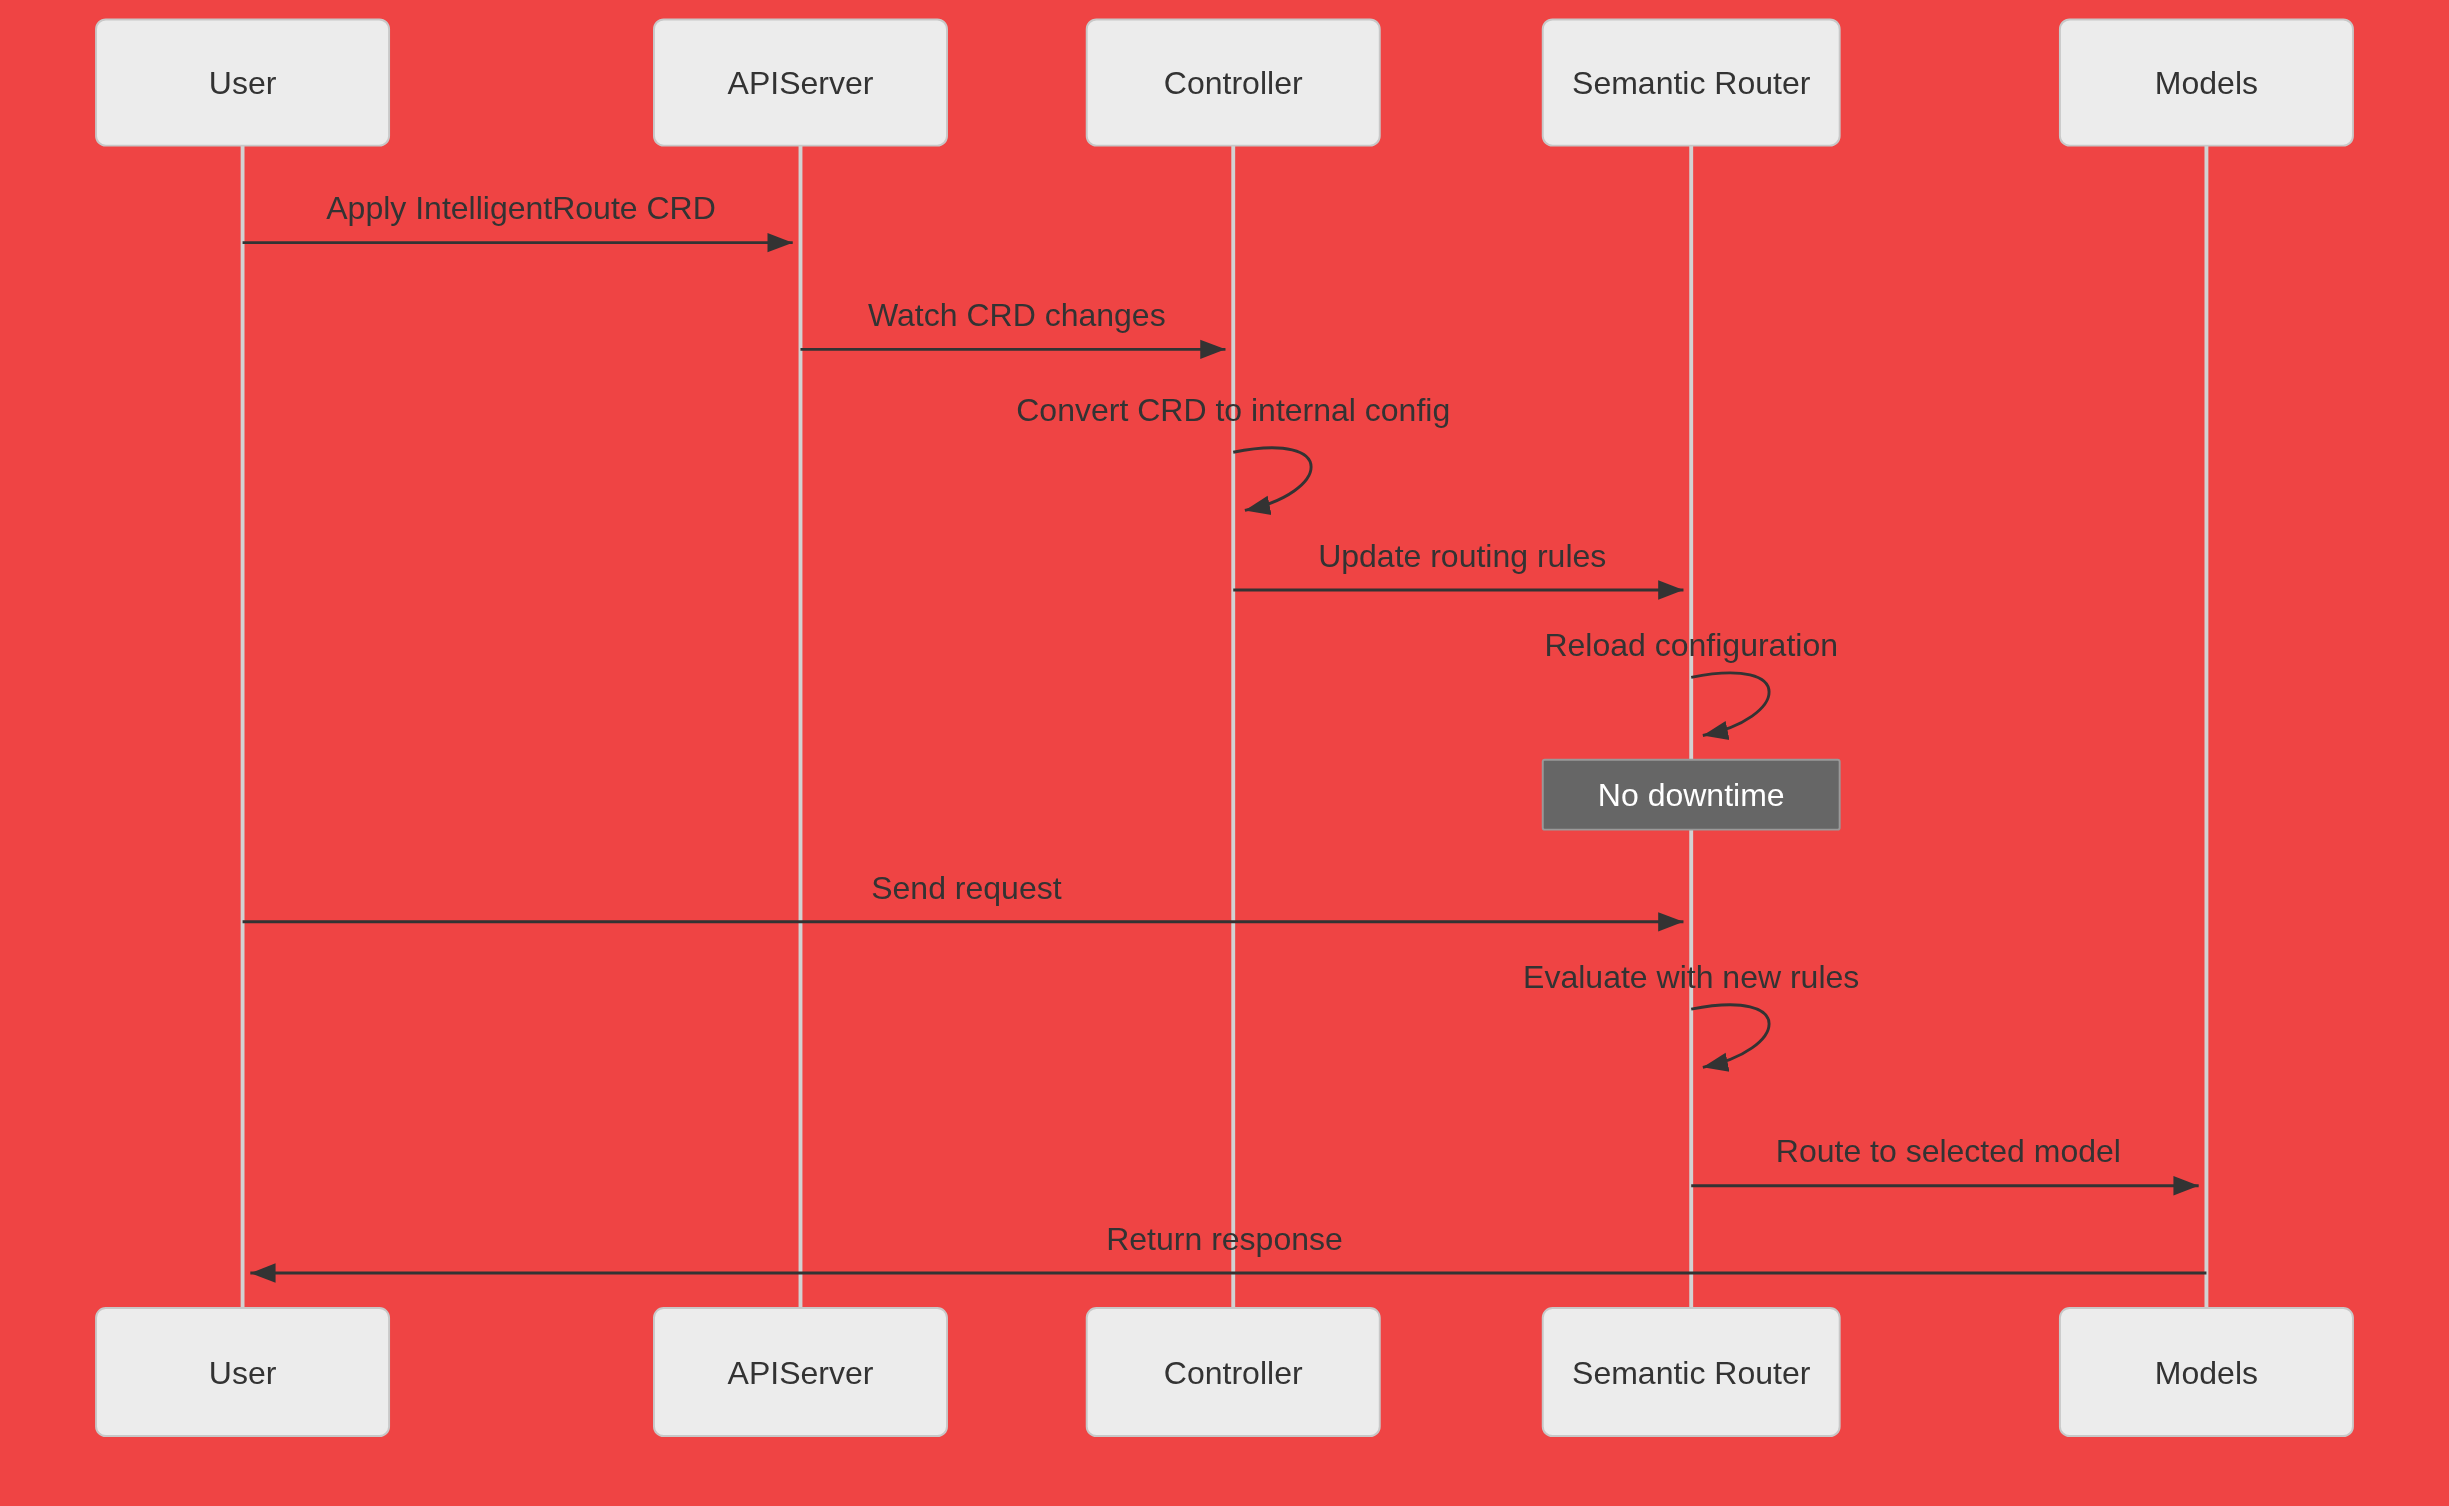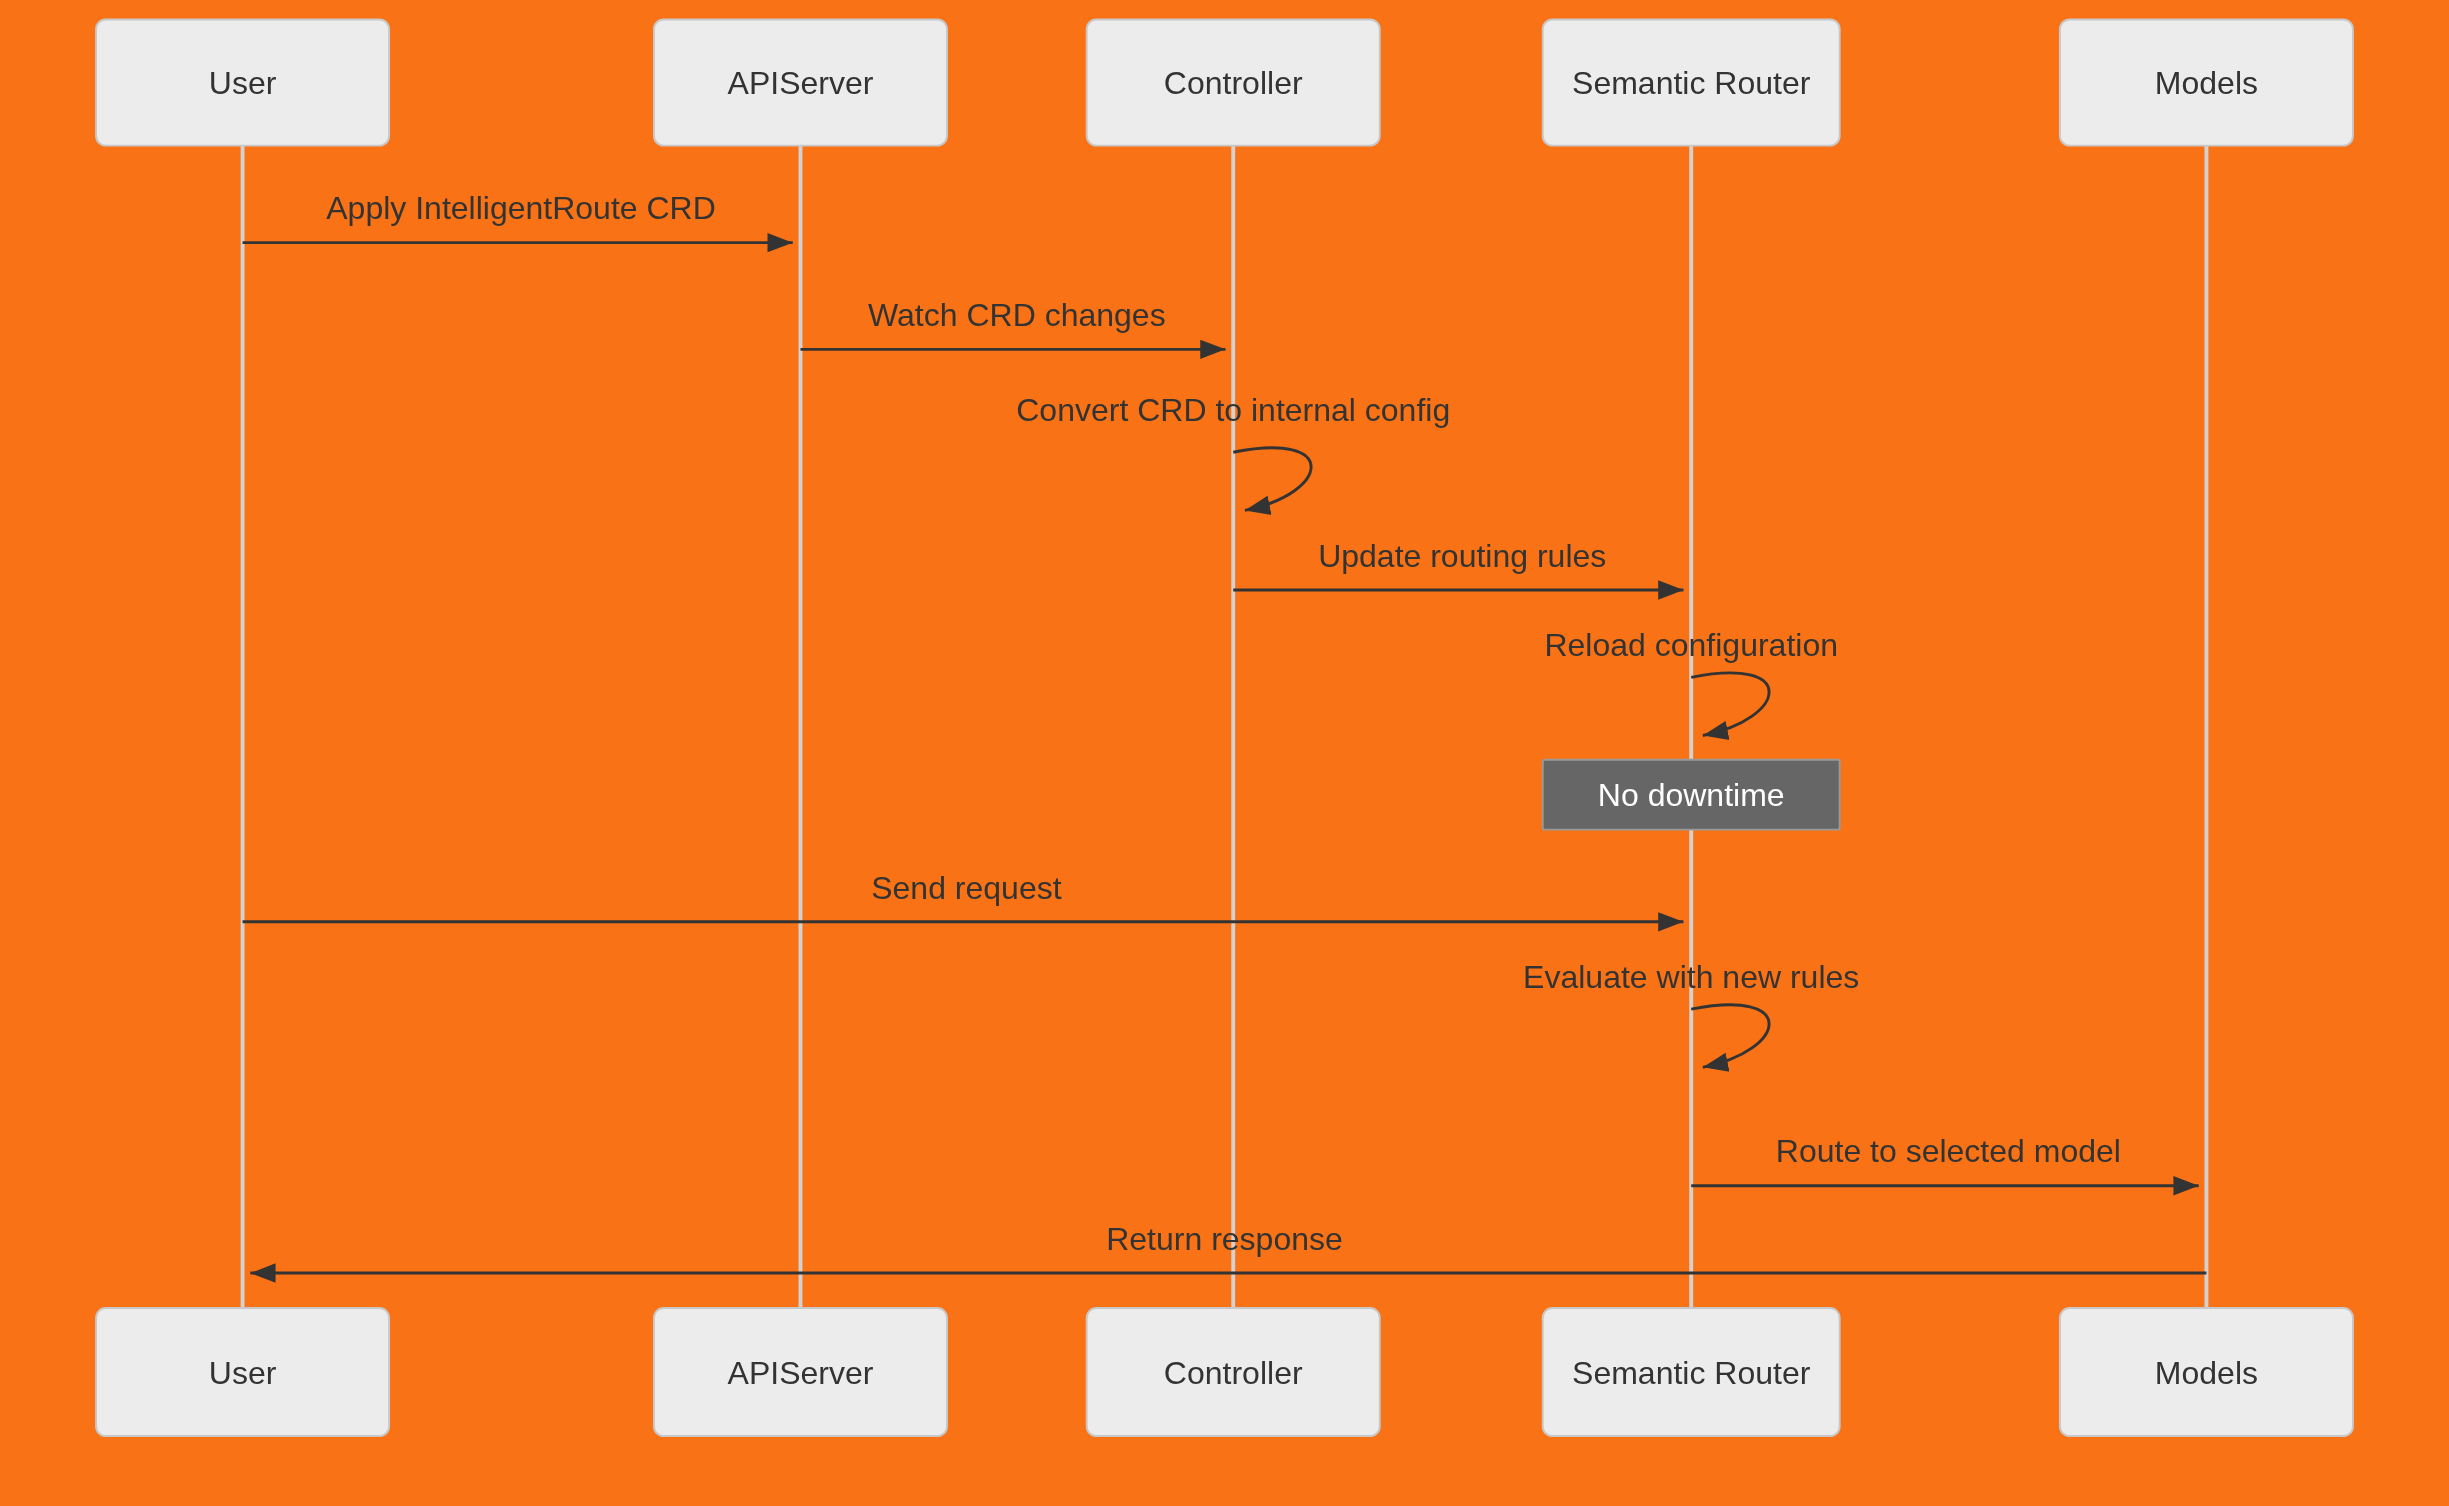--- a/index.html
+++ b/index.html
@@ -1,16 +1,16 @@
 <!DOCTYPE html>
 <html><head>
 <meta charset="utf-8">
 <style>
   html, body { margin: 0; padding: 0; background: #ffffff; }
-  .stage { width: 2449px; height: 1506px; background: #f97316; position: relative; }
+  .stage { width: 2449px; height: 1506px; background: #ef4444; position: relative; }
   svg { display: block; }
   text {
     font-family: "Liberation Sans", "DejaVu Sans", sans-serif;
     font-size: 33px;
     fill: #333333;
   }
   .actor-box   { fill: #ececec; stroke: #c8c8c8; stroke-width: 2; }
   .actor-label { text-anchor: middle; }
   .lifeline    { stroke: #d2d2d2; stroke-width: 4; }
   .msg-line    { stroke: #333333; stroke-width: 3; fill: none; }

